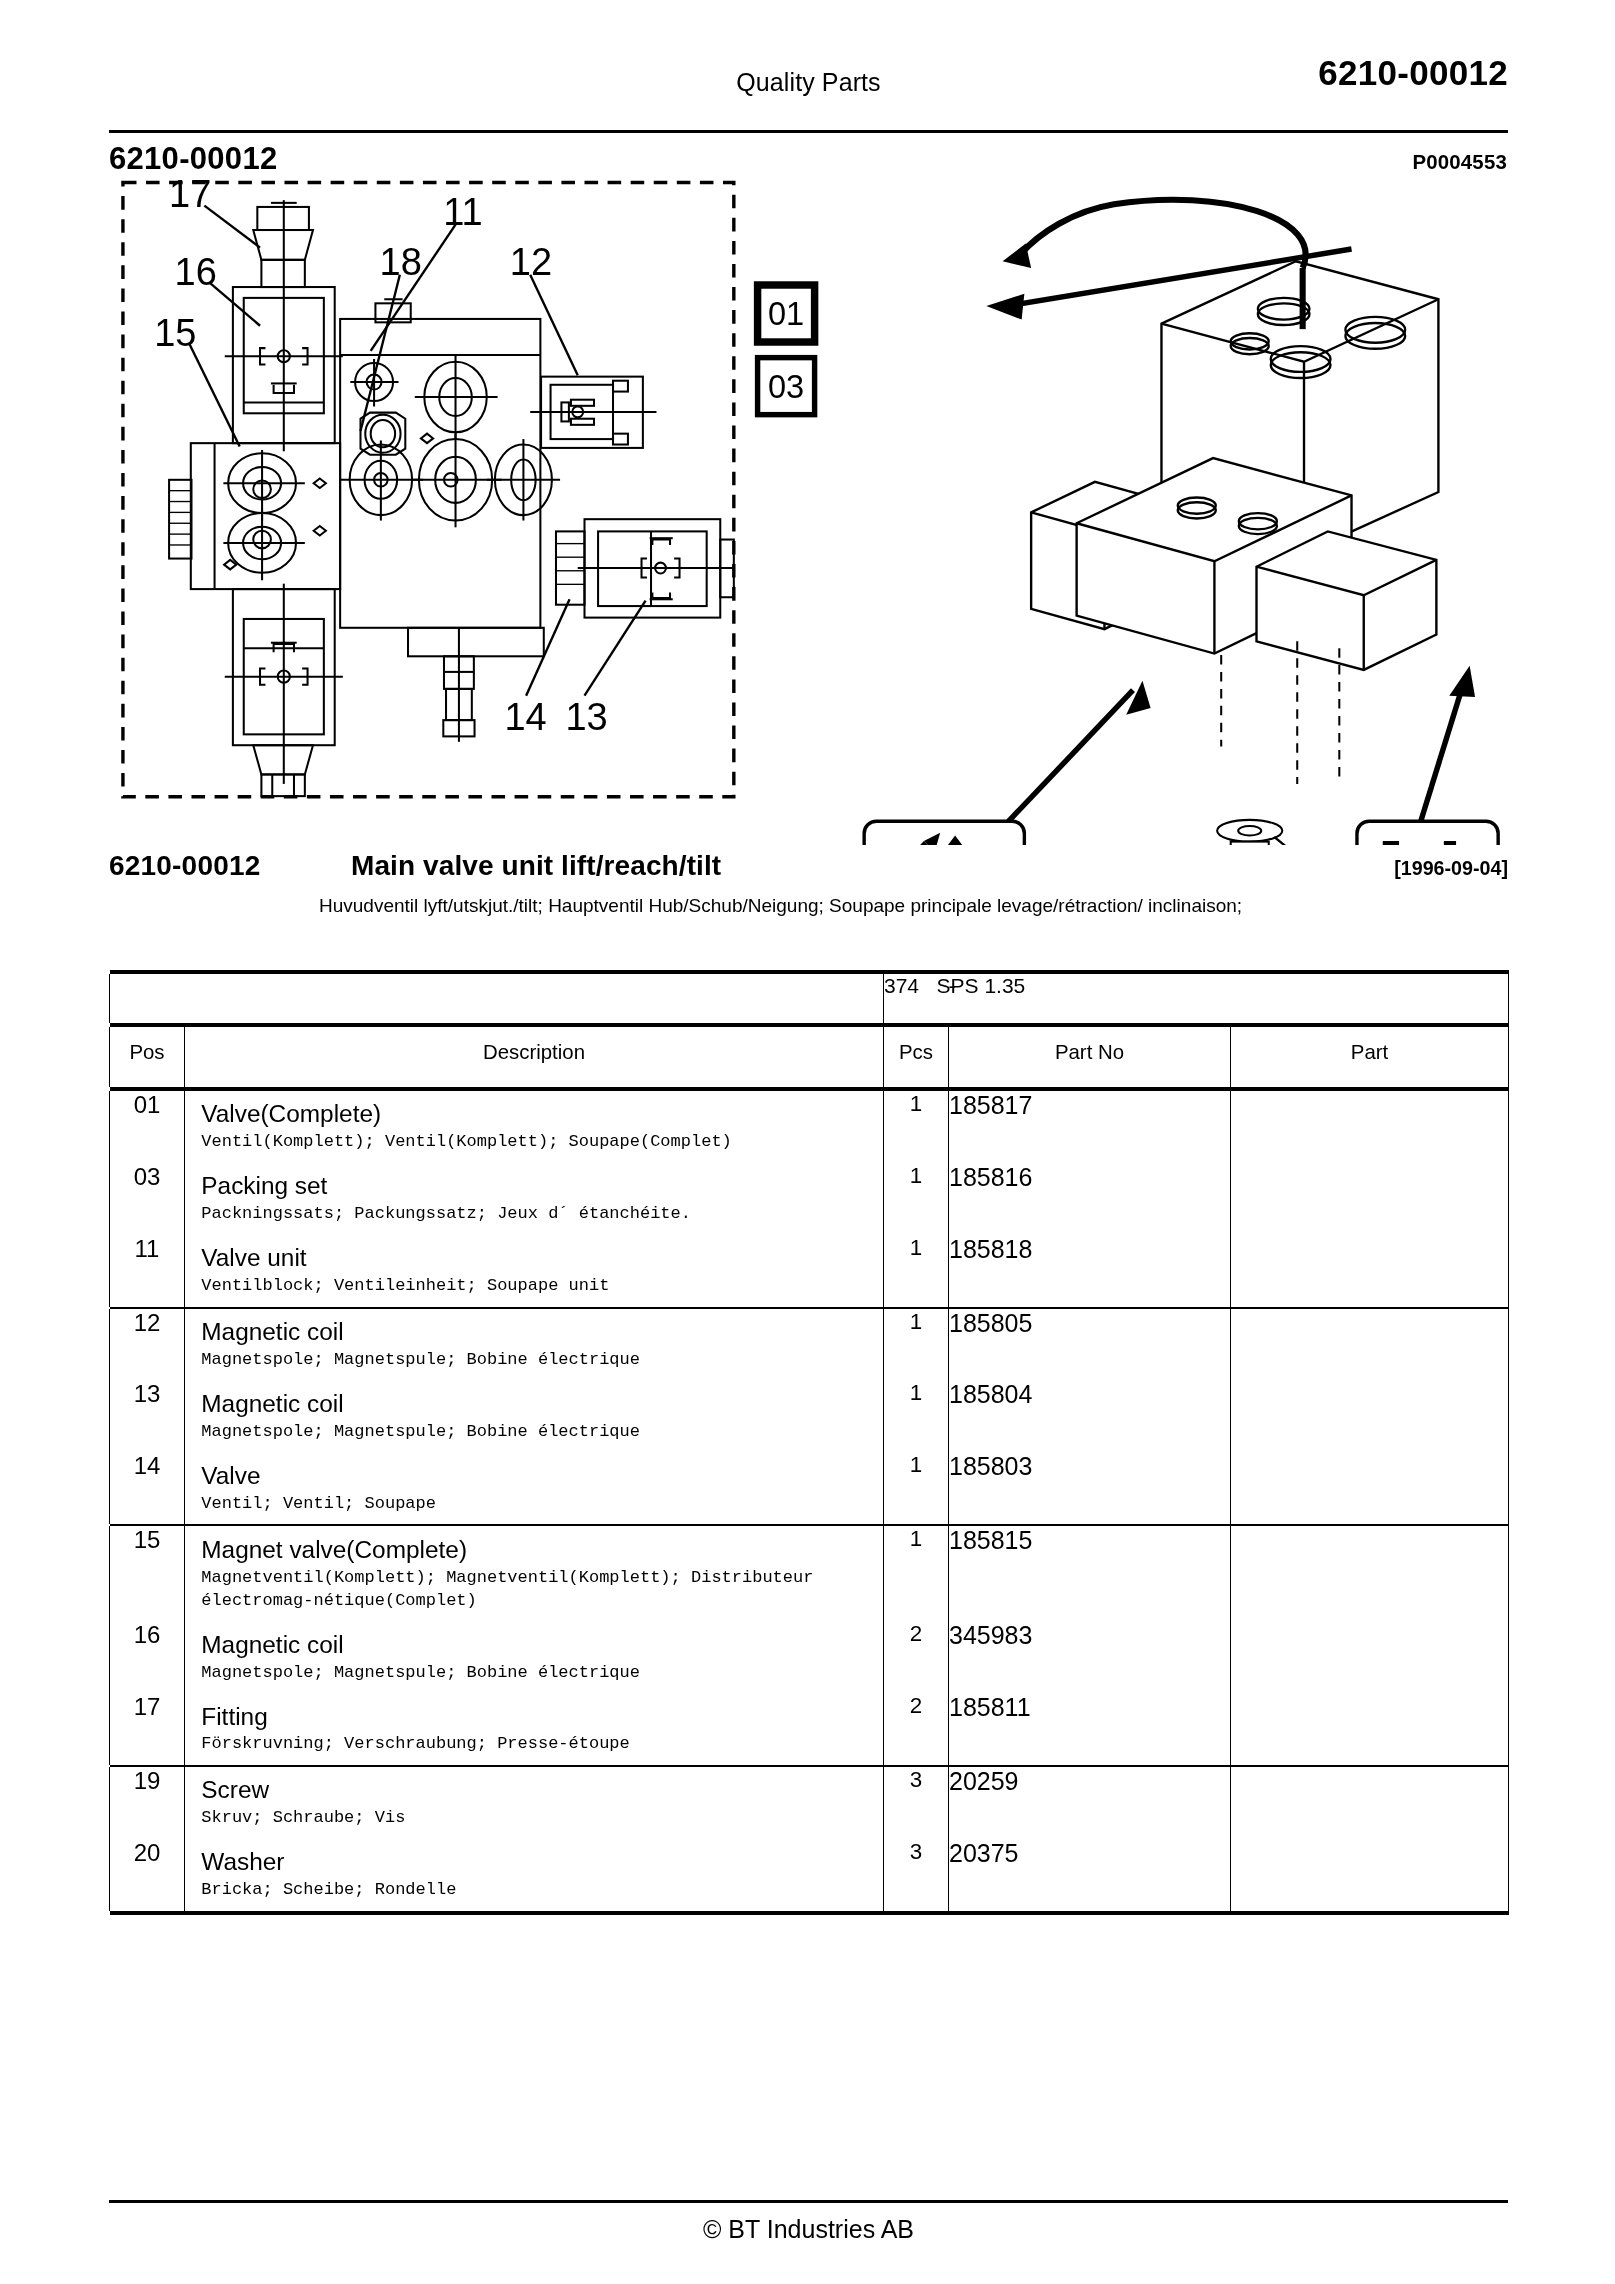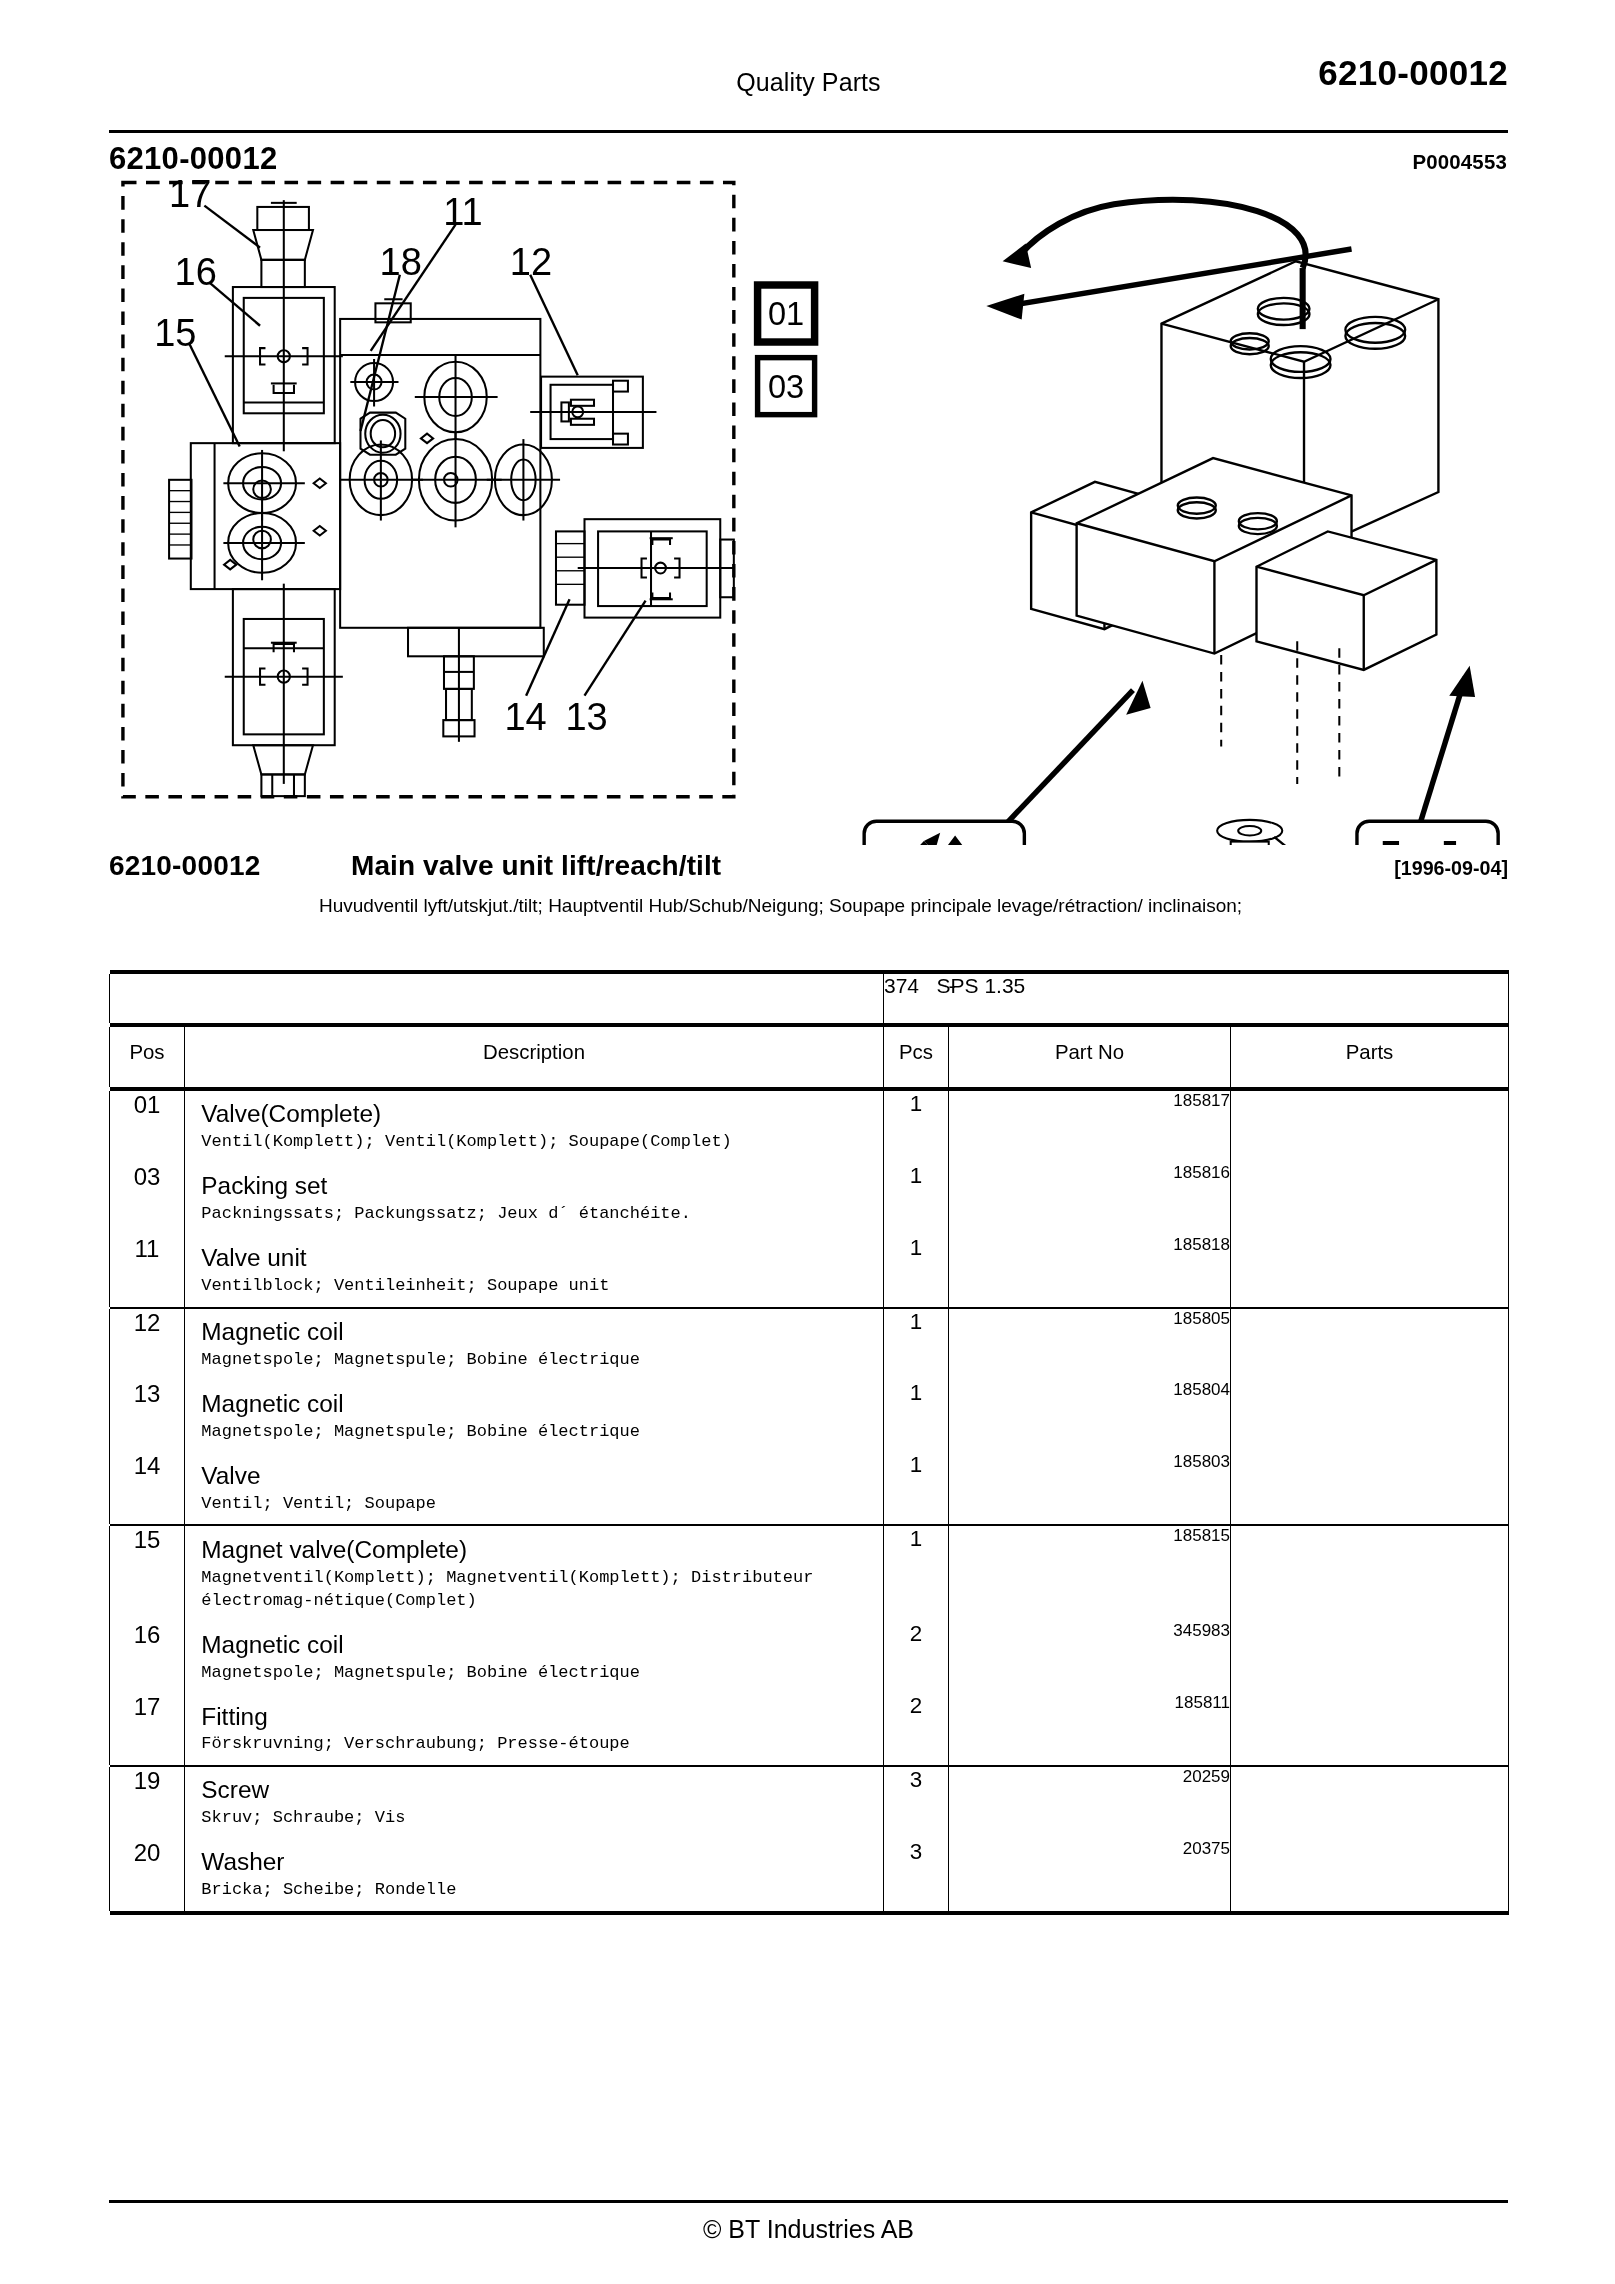--- a/index.html
+++ b/index.html
@@ -169,23 +169,22 @@
     padding: 1.4px 0 9.5px 16.3px;
     line-height: 23px;
     font-family: Liberation Mono, monospace;
   }
   .r-pcs {
     font-size: 22.4px;
     text-align: center;
     padding-top: 12.2px;
   }
   .r-part {
-    font-size: 17px;
+    font-size: 25px;
     padding: 12.2px 0 0 17.7px;
-    text-align: right;
   }
 
   
   .rule-bot {
     position: absolute;
     left: 109px; top: 2200px;
     width: 1399px;
     height: 3.4px;
     background: #000;
   }
@@ -513,21 +512,21 @@
           <td class="vb-r"></td>
         </tr>
         <tr>
           <td colspan="5" class="line-h2"></td>
         </tr>
         <tr class="colhdr">
           <td class="vb">Pos</td>
           <td class="vb">Description</td>
           <td class="vb">Pcs</td>
           <td class="vb">Part No</td>
-          <td class="vb vb-r">Parts</td>
+          <td class="vb vb-r">Part</td>
         </tr>
         <tr>
           <td colspan="5" class="line-h2"></td>
         </tr>
         <tr>
           <td class="vb r-pos">01</td>
           <td class="vb">
             <div class="r-name">Valve(Complete)</div>
             <div class="r-alt">Ventil(Komplett); Ventil(Komplett); Soupape(Complet)</div>
           </td>

